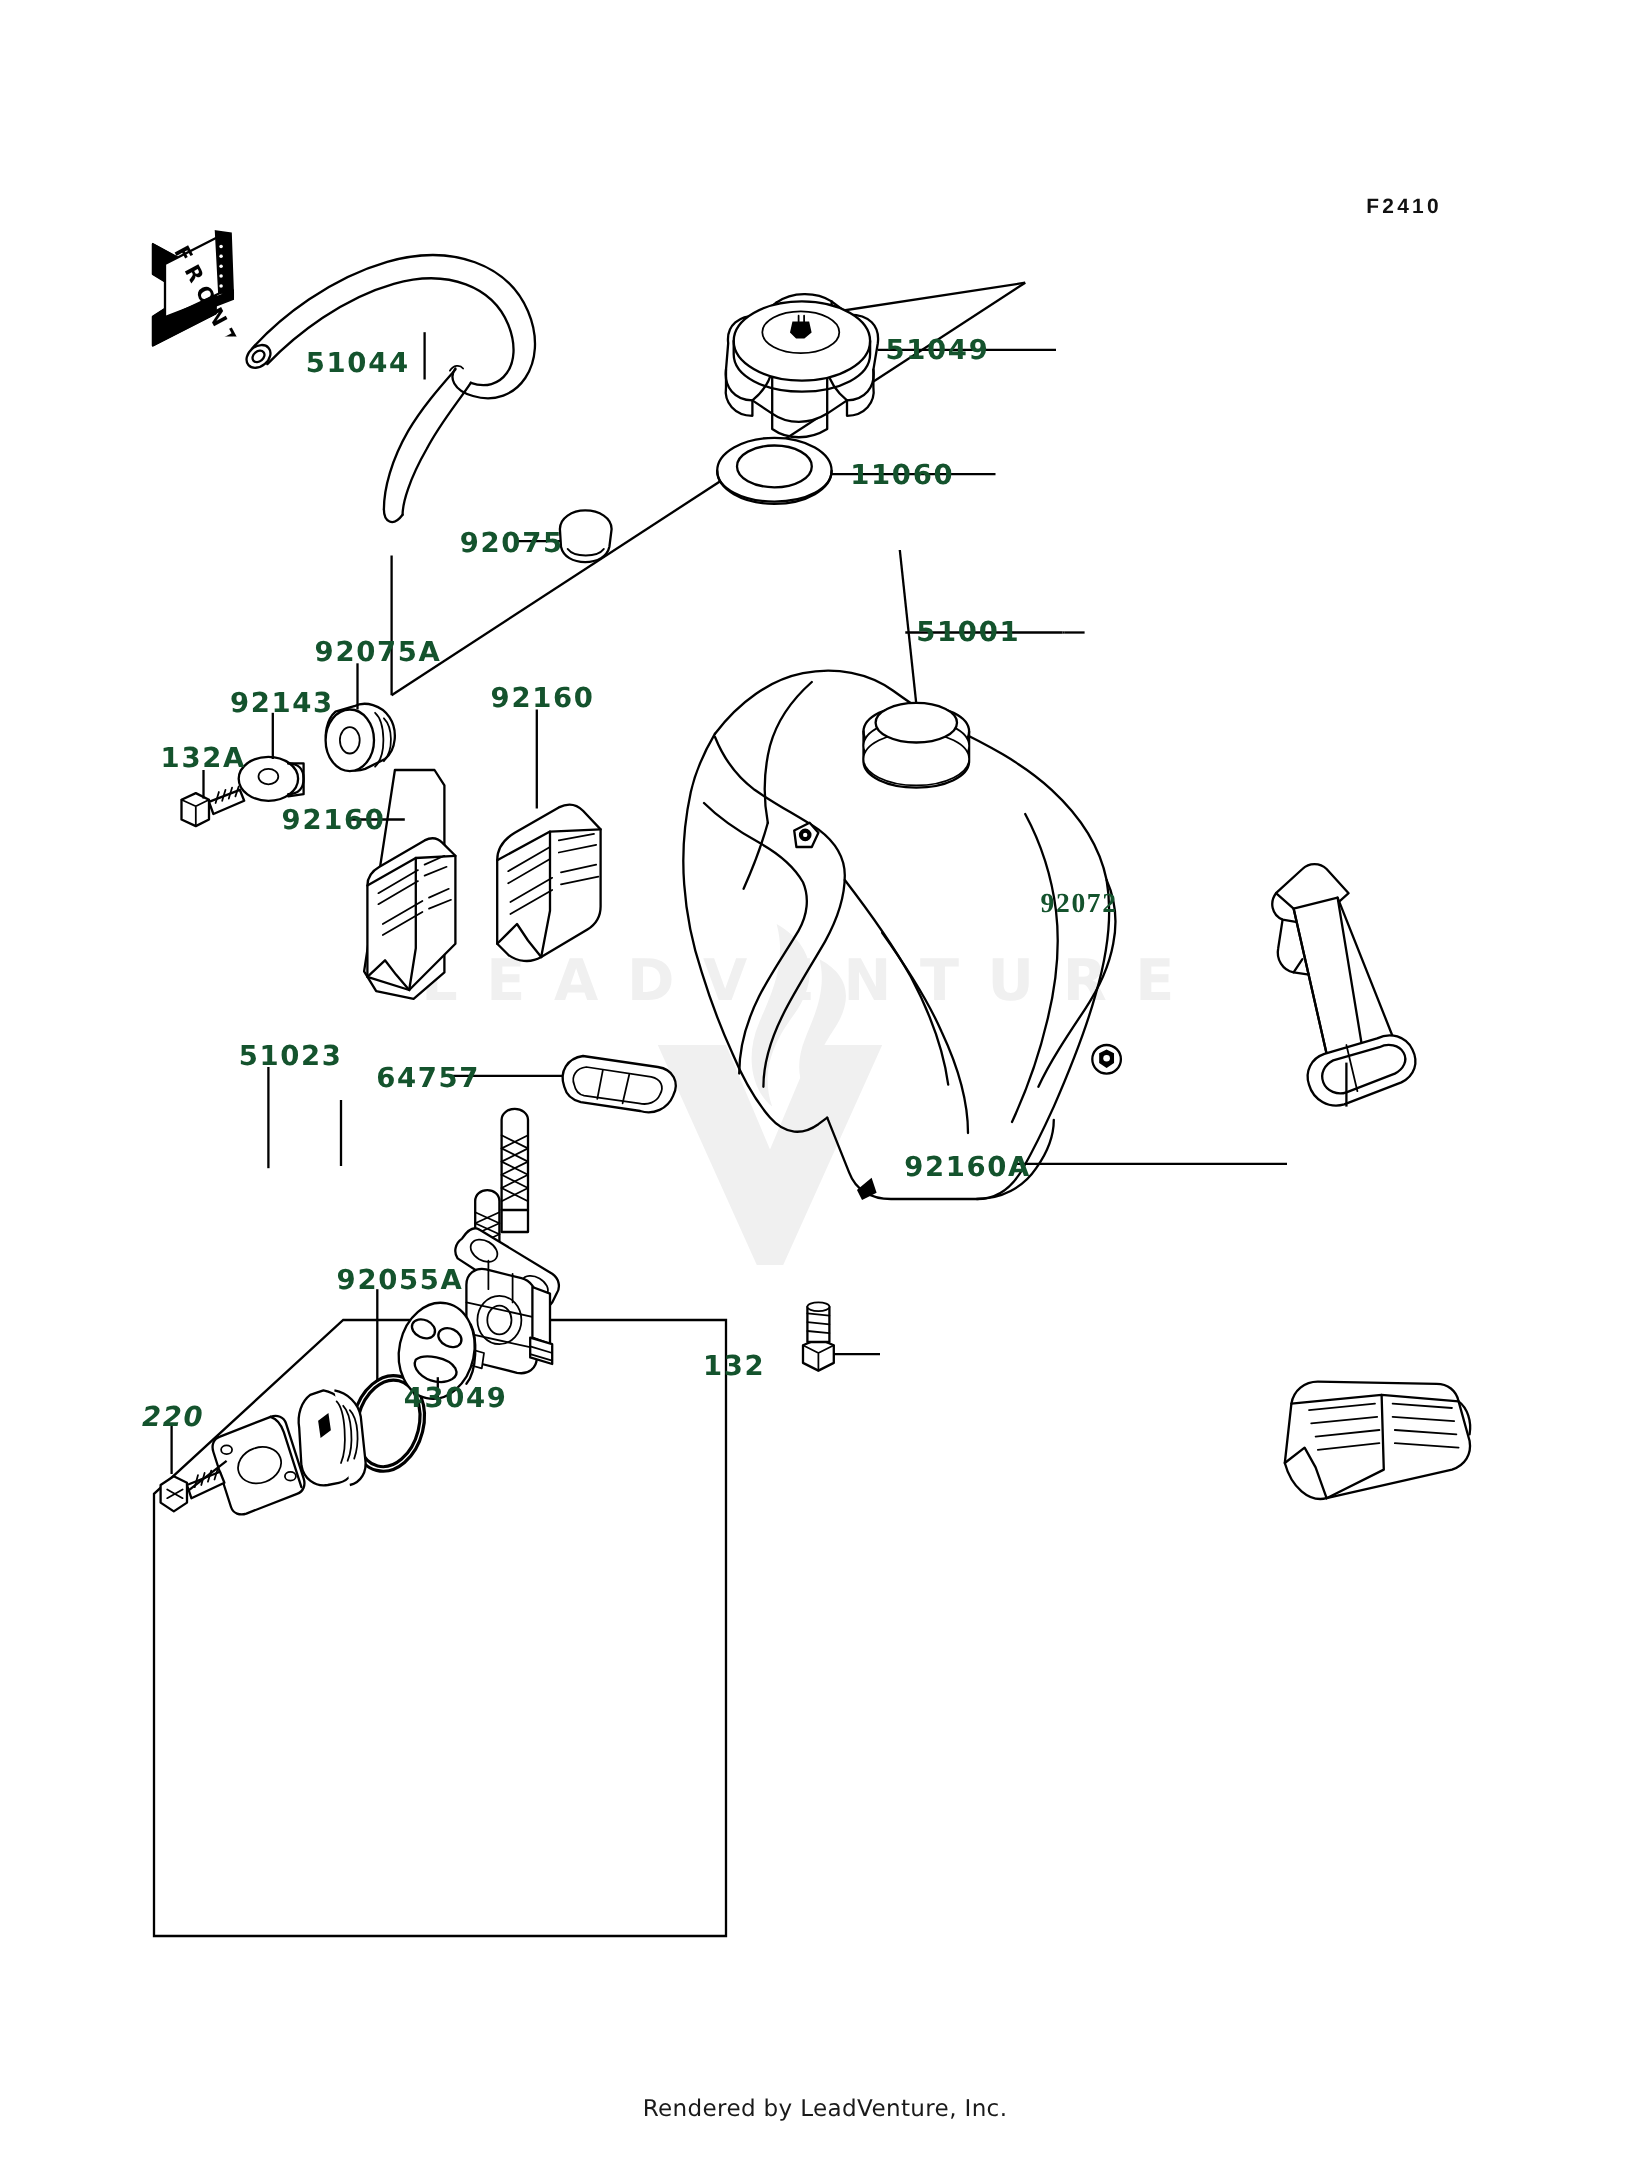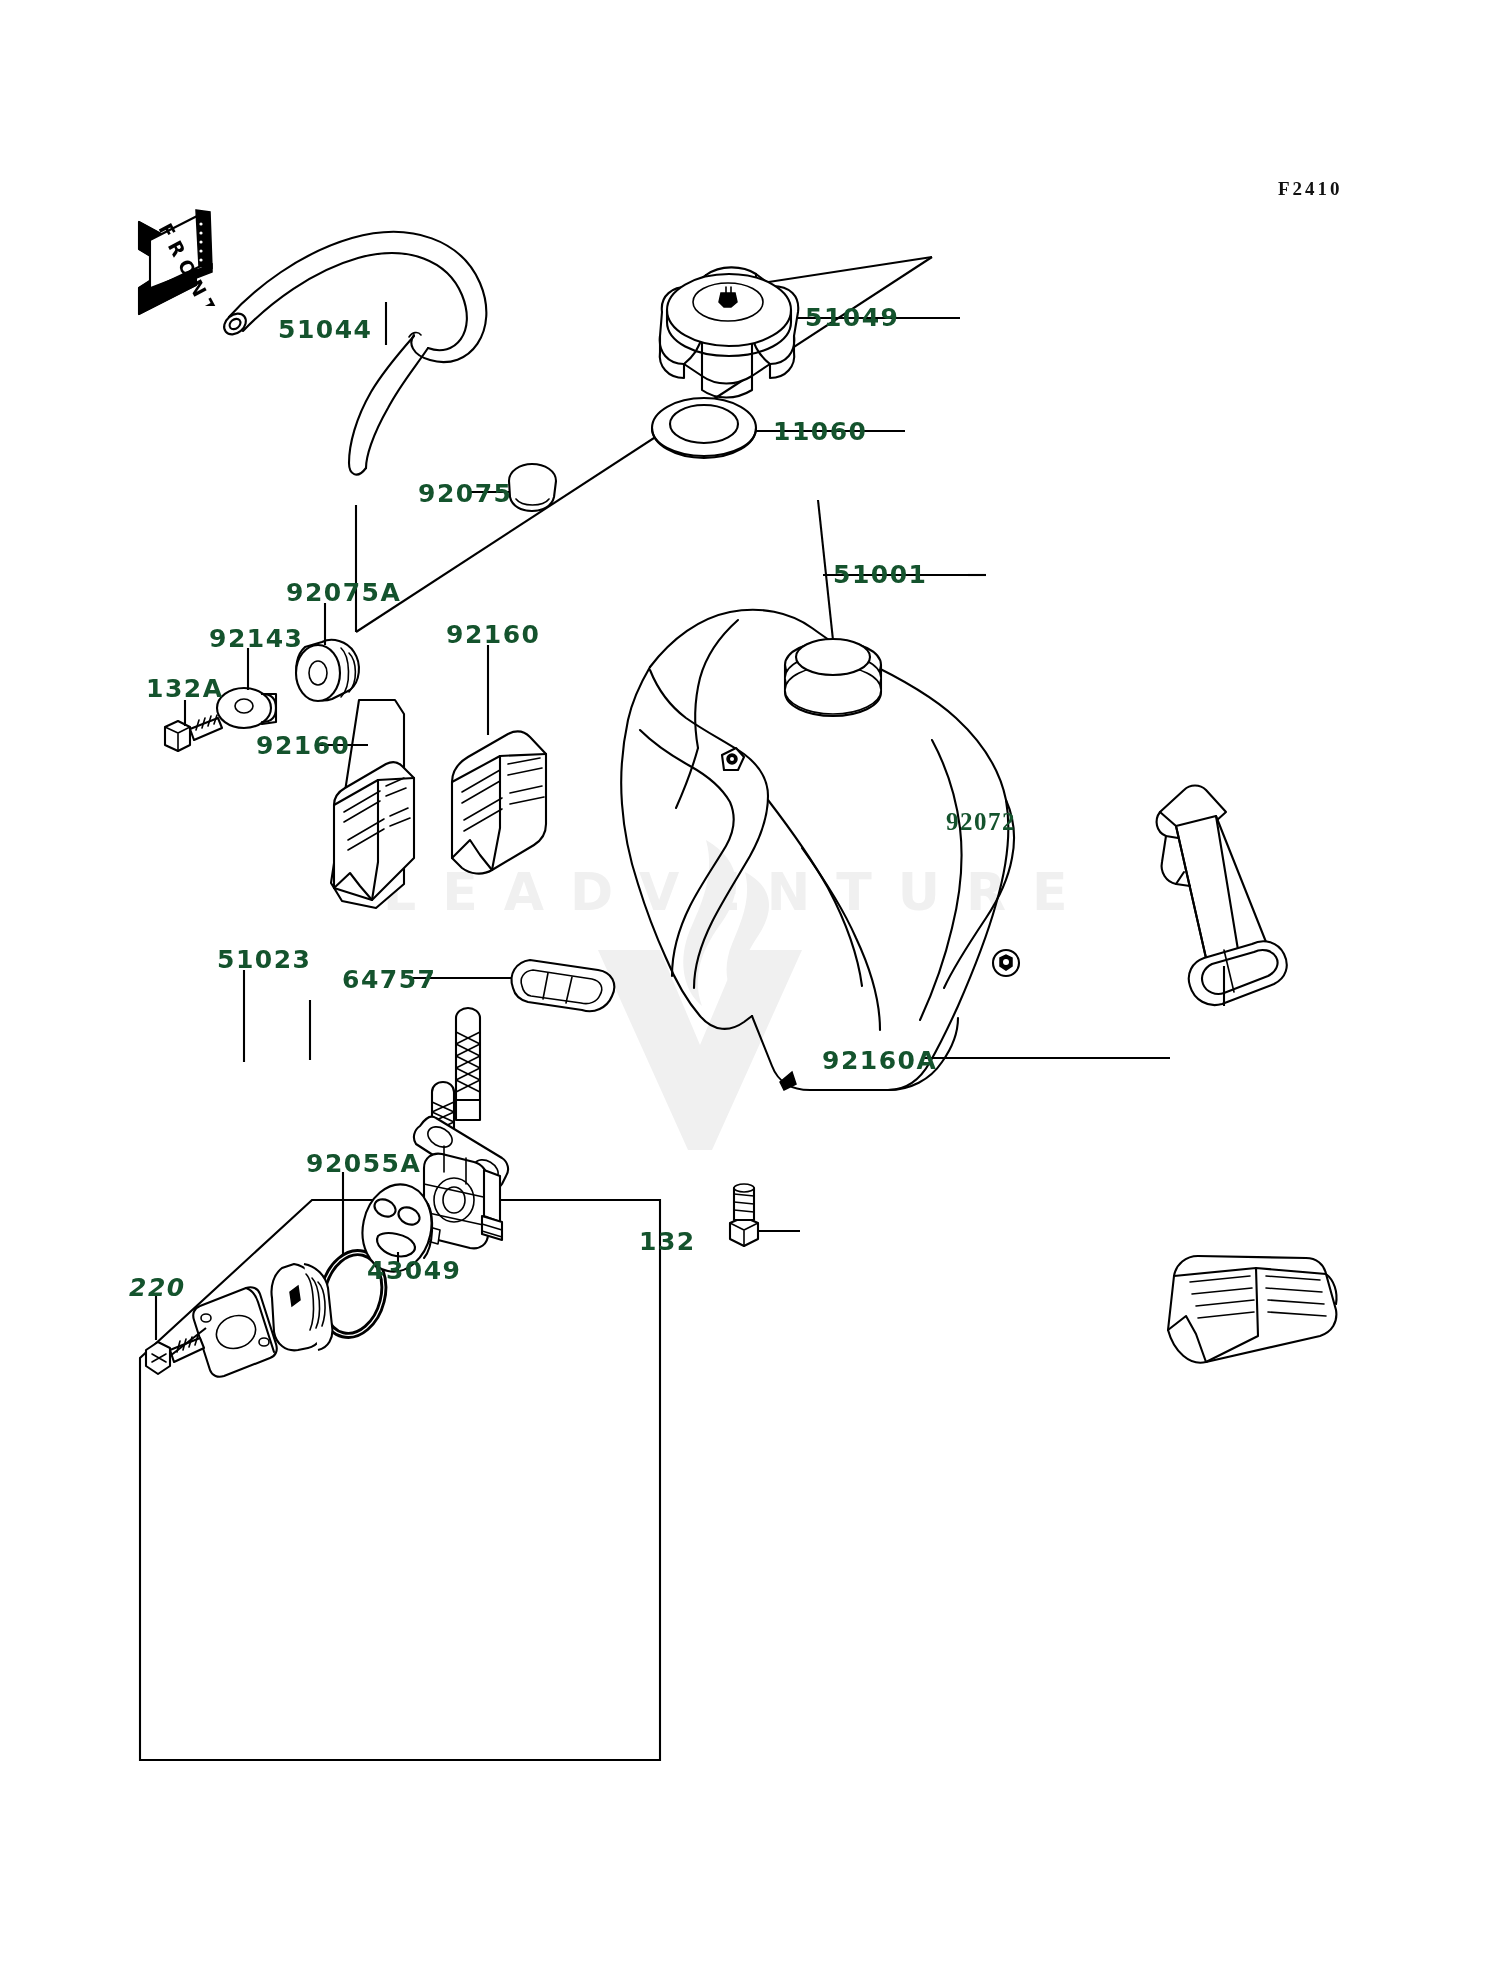--- a/index.html
+++ b/index.html
@@ -27,27 +27,26 @@
     font-family: "DejaVu Sans", sans-serif;
     font-weight: bold;
     font-size: 25px;
     letter-spacing: 1.5px;
     color: #14532d;
     white-space: nowrap;
     line-height: 1;
   }
   .diagram-code {
     position: absolute;
-    font-family: Liberation Serif, serif;
+    font-family: Liberation Sans, sans-serif;
     font-size: 19px;
     font-weight: bold;
     letter-spacing: 3px;
     color: #111111;
     white-space: nowrap;
-    margin-left: 36px;
   }
   .footer {
     position: absolute;
     left: 0;
     top: 1905px;
     width: 1500px;
     text-align: center;
     font-family: "DejaVu Sans", sans-serif;
     font-size: 21px;
     color: #1a1a1a;
@@ -594,14 +593,15 @@
 
   <div class="lbl" style="left:129px; top:1275px;font-style:italic;">220</div>
 
   <div style="position:absolute; left:152px; top:206px; width:70px; height:90px;
               transform: rotate(0deg);">
     <svg width="80" height="100" viewBox="0 0 80 100">
       <text x="6" y="22" fill="#000" font-family="DejaVu Sans, sans-serif" font-size="19" font-weight="bold" transform="rotate(62 6 22)">F R O N T</text>
     </svg>
   </div>
 
+  <div class="footer">Rendered by LeadVenture, Inc.</div>
 
 </div>
 
 </body></html>

